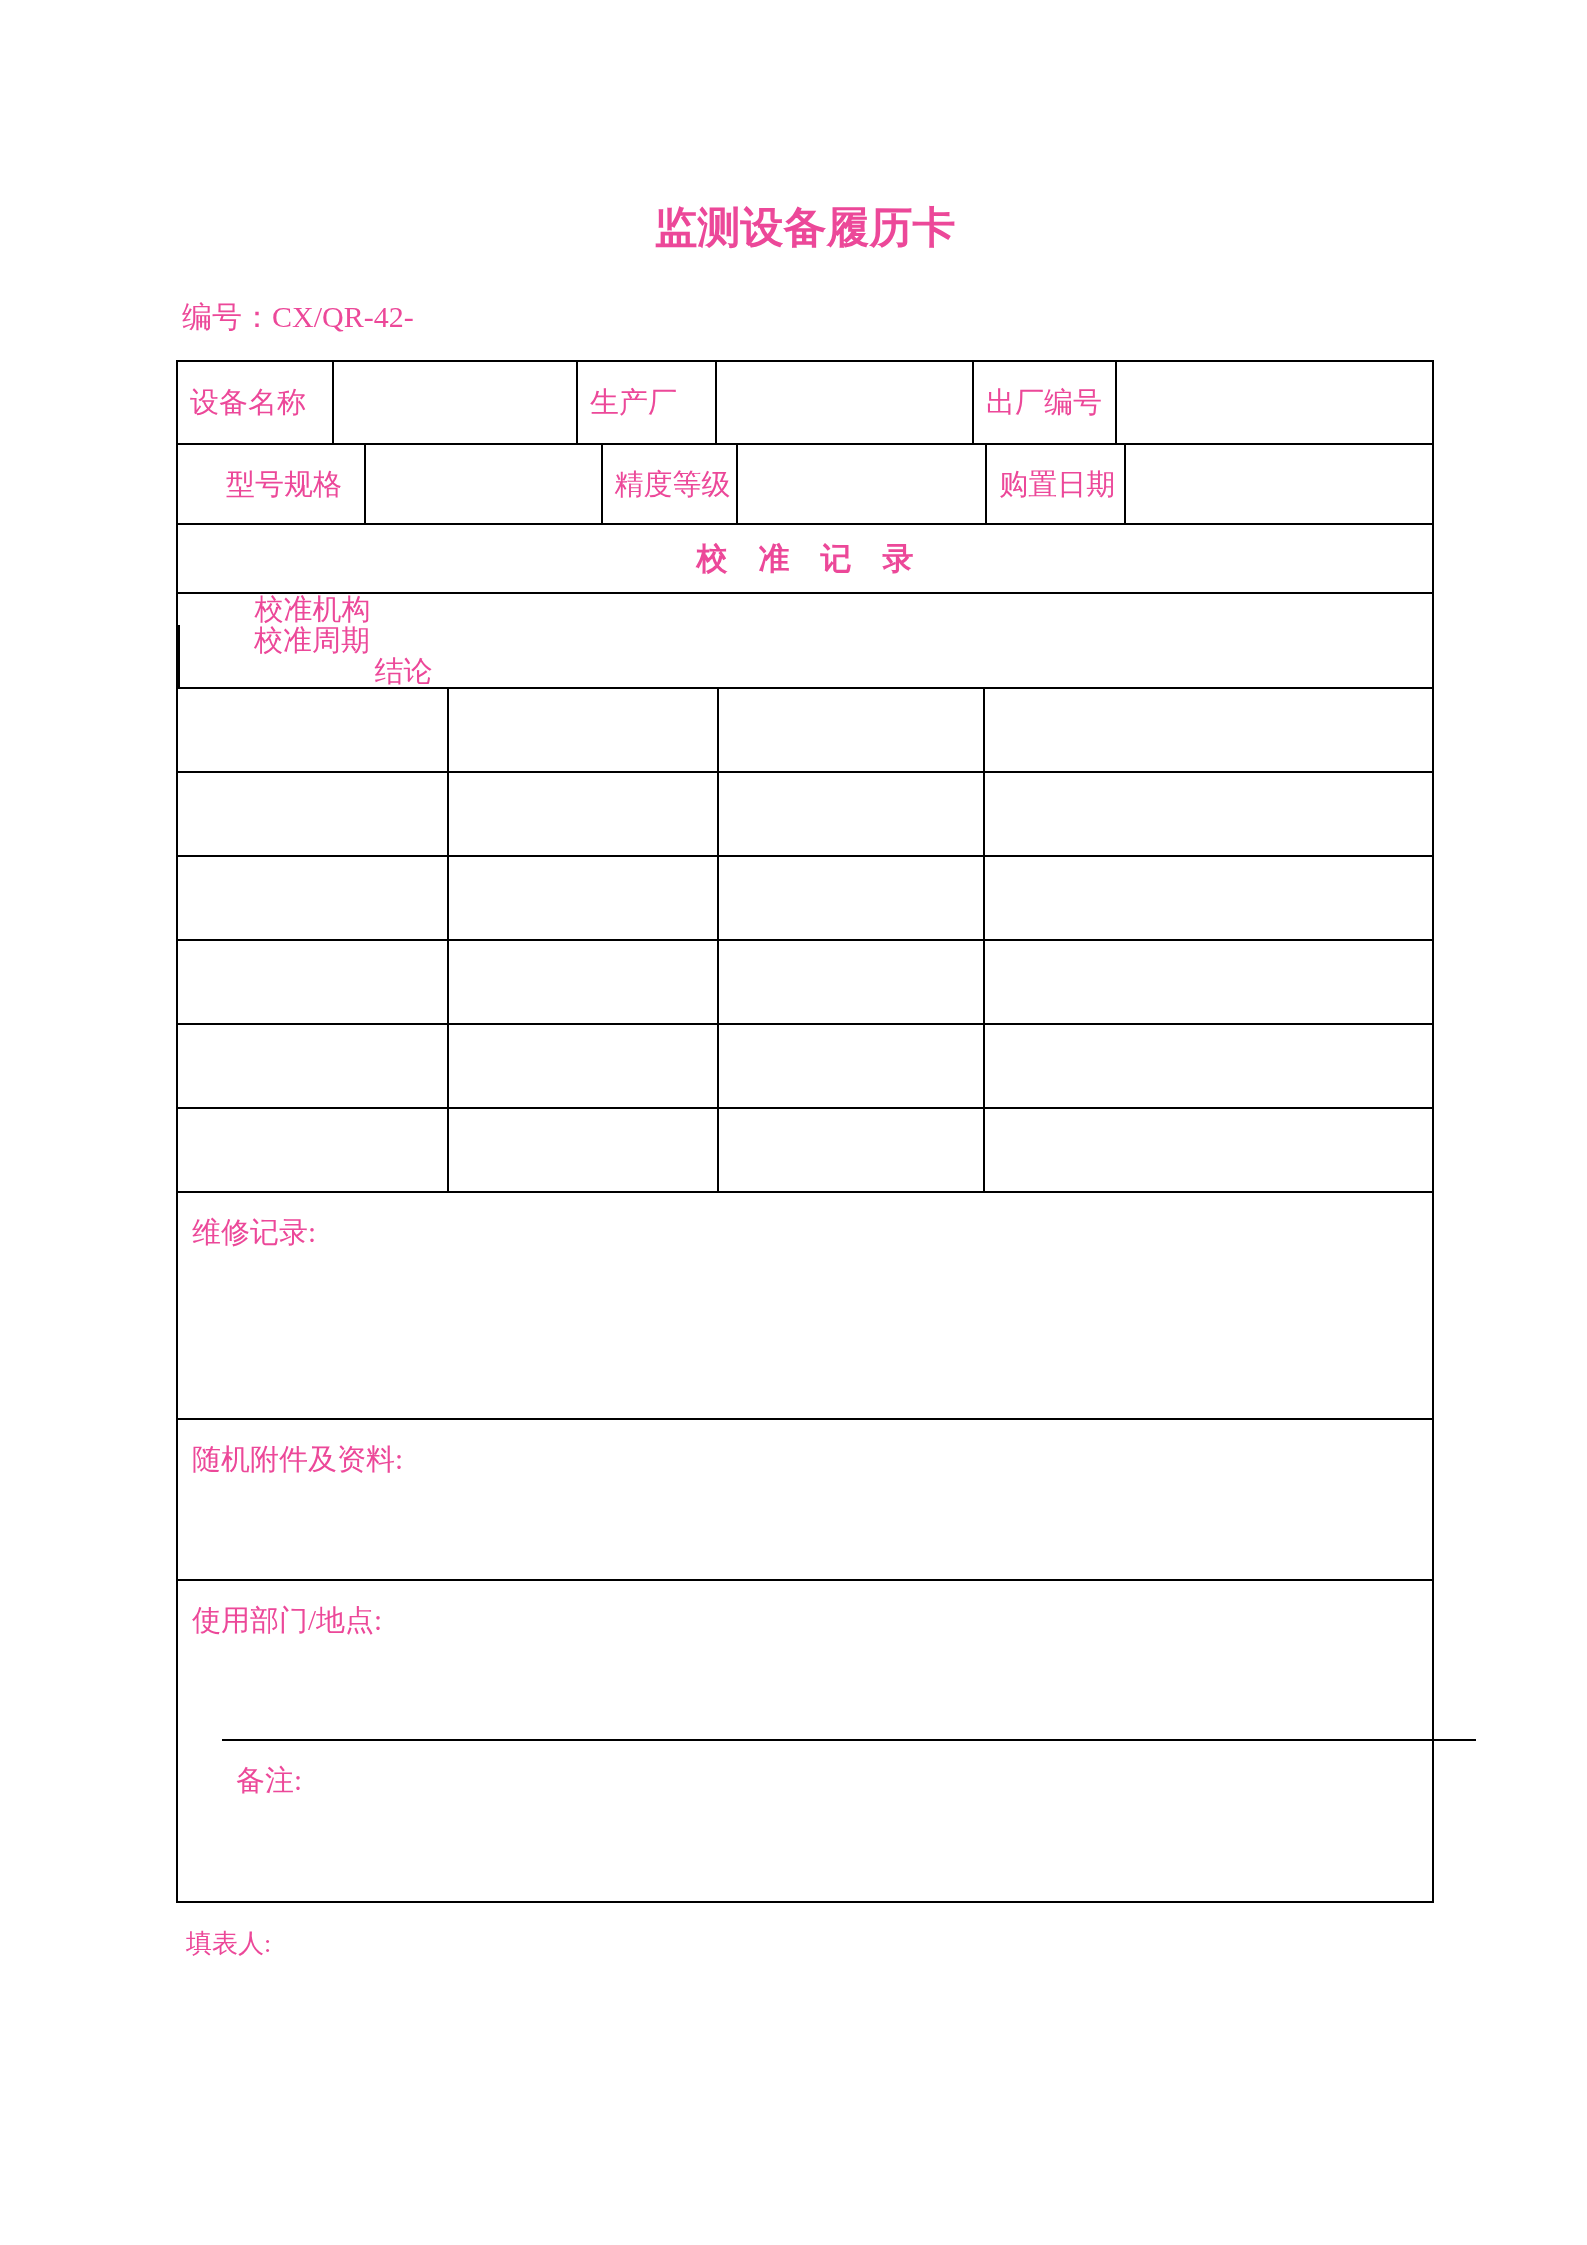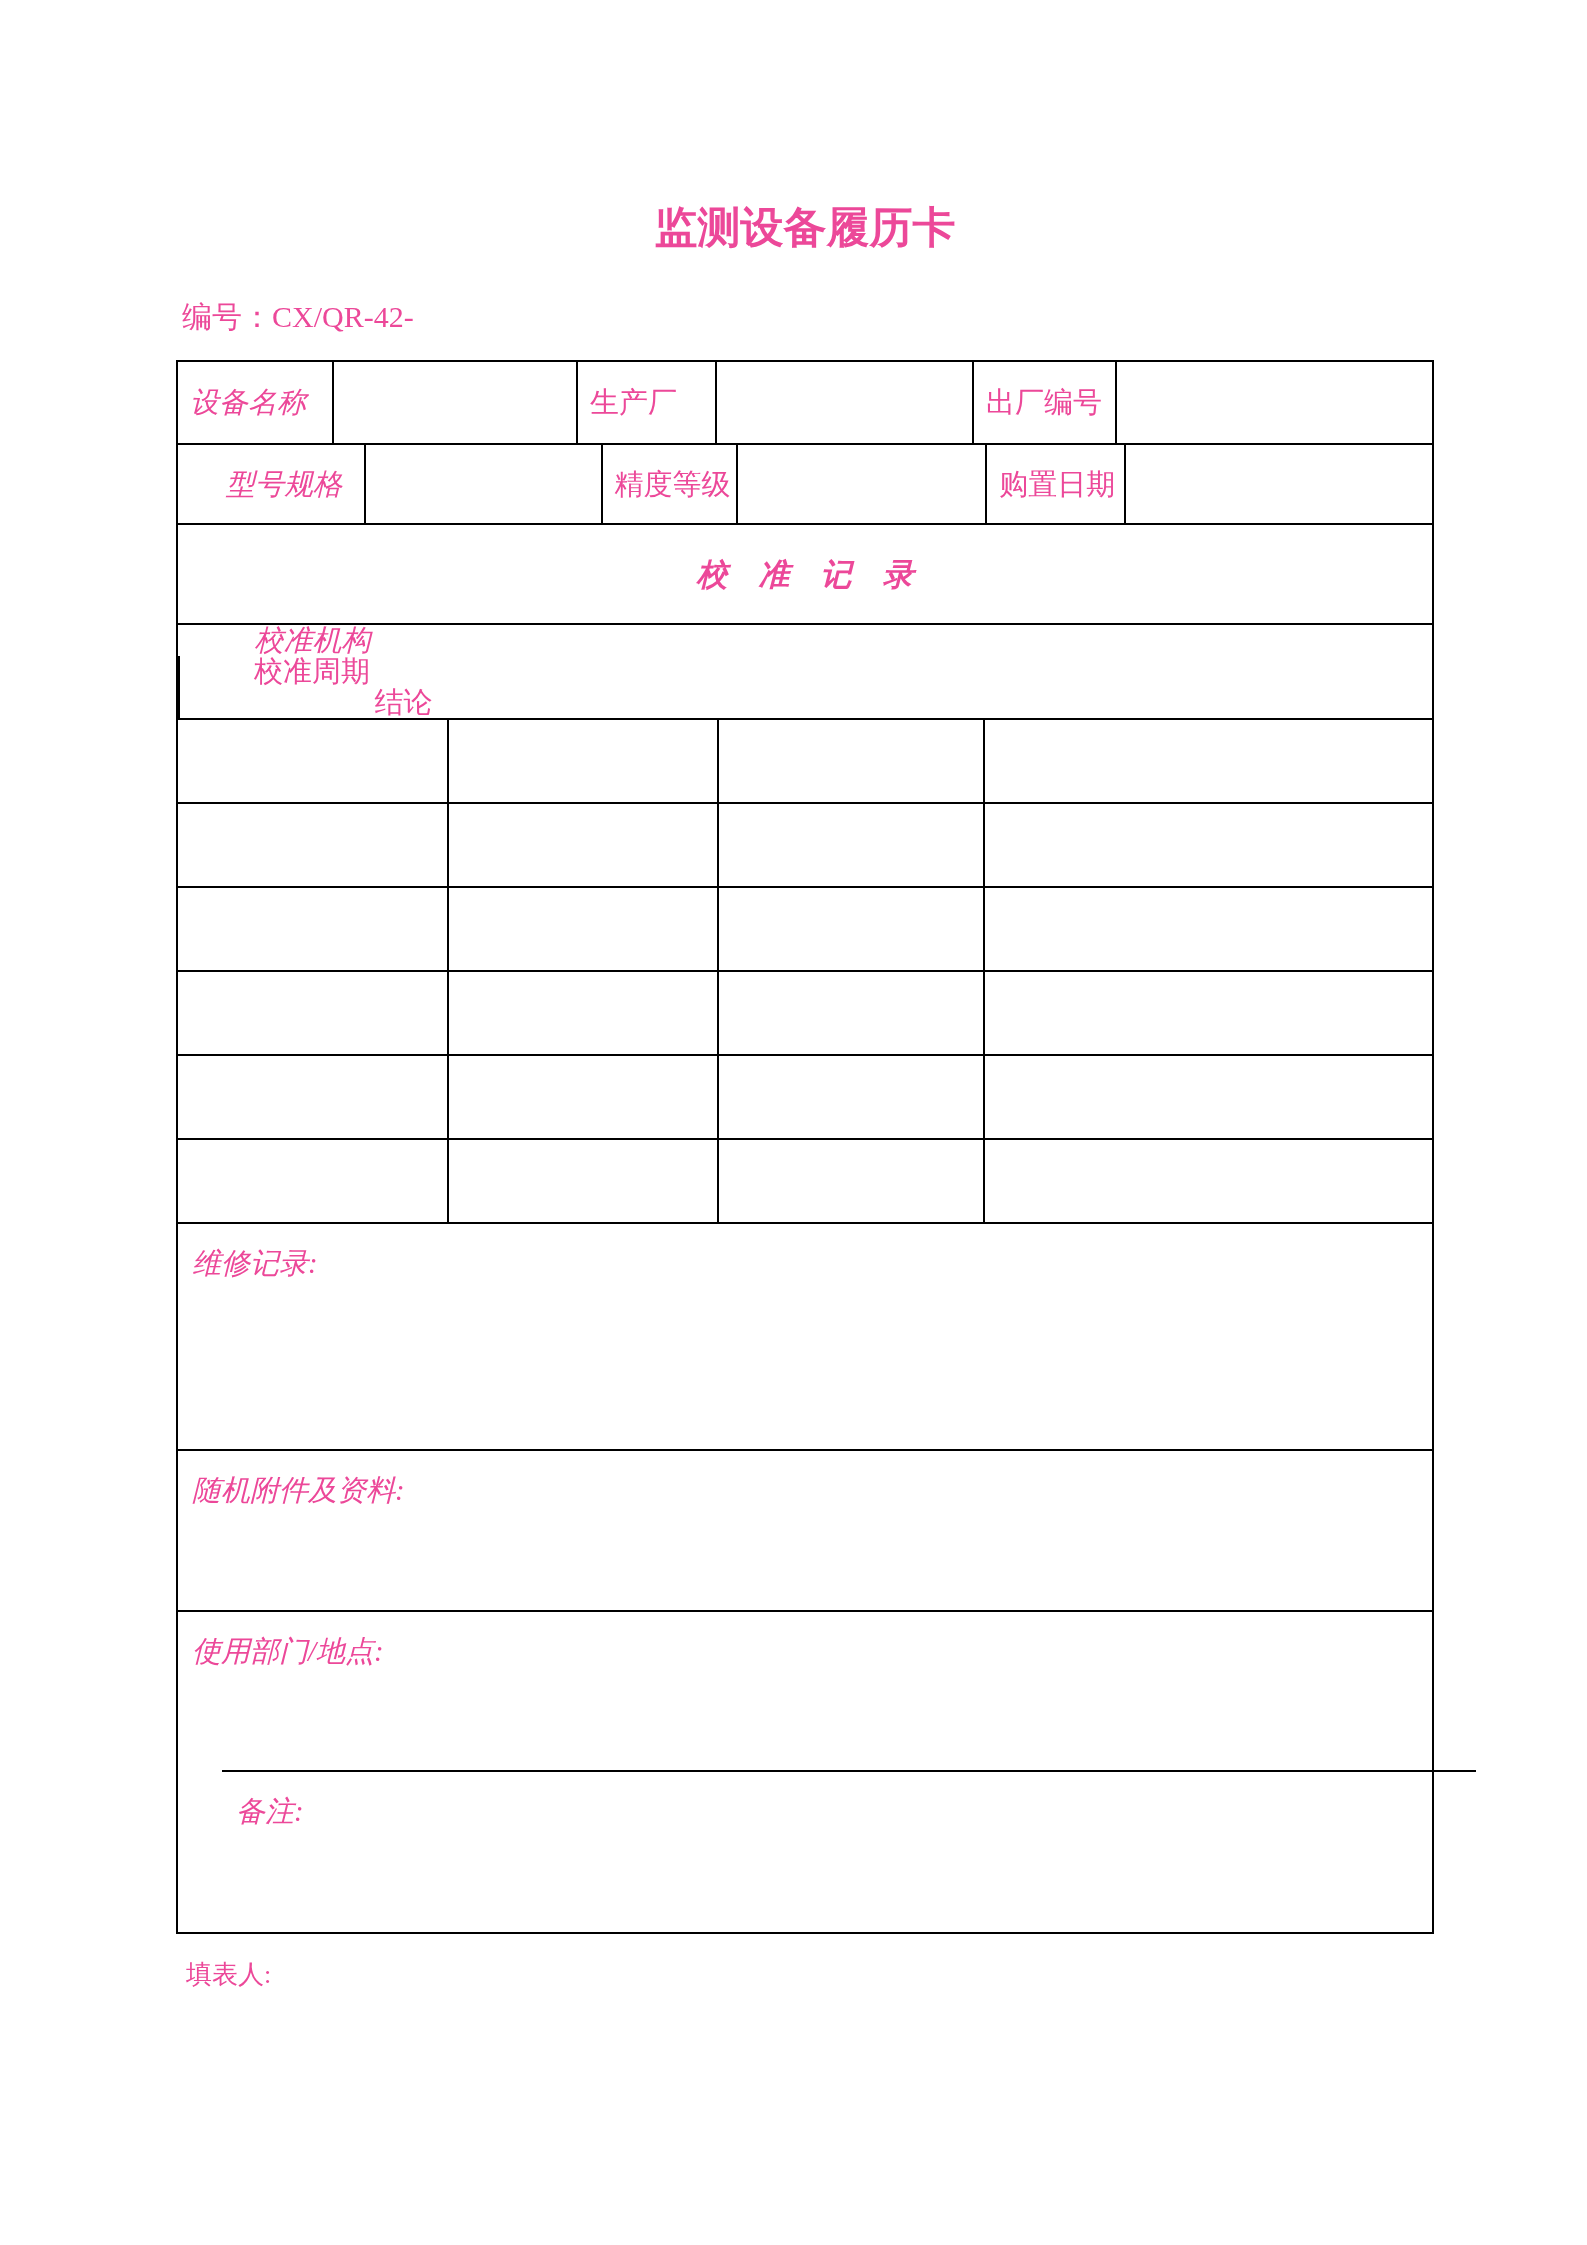--- a/index.html
+++ b/index.html
@@ -29,27 +29,27 @@
     border:2px solid #000;
   }
   .trow { display:flex; border-top:2px solid #000; width:100%; }
   .trow:first-child { border-top:none; }
   .cell {
     border-left:2px solid #000;
     display:flex; align-items:center;
     font-size:29px; line-height:1.2;
     overflow:hidden;
   }
-  .cell:first-child { border-left:none;font-style:italic; }
+  .cell:first-child { border-left:none; }
   .label-cell { padding-left:12px; }
   .center { justify-content:center; text-align:center; }
   
   .r-info1 { height:81px; }
   .r-info2 { height:80px;padding-left:36px; }
-  .r-sec   { height:100px; }
+  .r-sec   { height:69px; }
   .r-head  { height:95px;flex-direction:column; }
   .r-blank { height:84px; }
   .r-repair  { height:227px; }
   .r-attach  { height:161px; }
   .r-dept    { height:160px; }
   .r-remarks { height:162px;margin-left:44px; }
   
   .ci1{width:154px}.ci2{width:244px}.ci3{width:139px}
   .ci4{width:257px}.ci5{width:143px}.ci6{width:317px}
   

